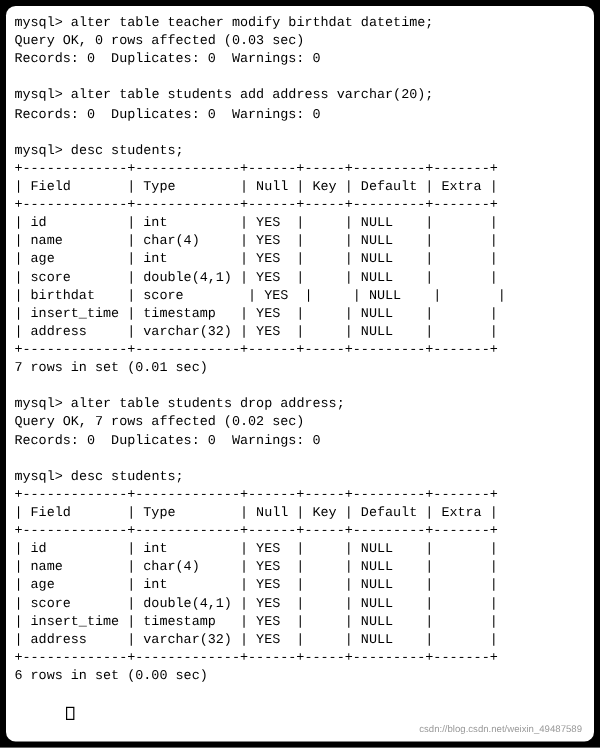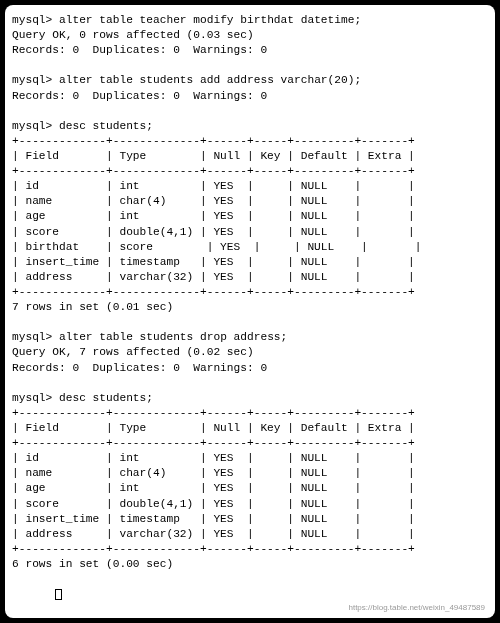--- a/index.html
+++ b/index.html
@@ -74,14 +74,14 @@
   <div class="line">| id          | int         | YES  |     | NULL    |       |</div>
   <div class="line">| name        | char(4)     | YES  |     | NULL    |       |</div>
   <div class="line">| age         | int         | YES  |     | NULL    |       |</div>
   <div class="line">| score       | double(4,1) | YES  |     | NULL    |       |</div>
   <div class="line">| insert_time | timestamp   | YES  |     | NULL    |       |</div>
   <div class="line">| address     | varchar(32) | YES  |     | NULL    |       |</div>
   <div class="line">+-------------+-------------+------+-----+---------+-------+</div>
   <div class="line">6 rows in set (0.00 sec)</div>
   <div class="line"> </div>
   <div class="line">      <span class="cursor"></span></div>
-  <div class="watermark">https://blog.table.net/weixin_49487589</div>
+  <div class="watermark">csdn://blog.csdn.net/weixin_49487589</div>
 </div>
 
 </body></html>

